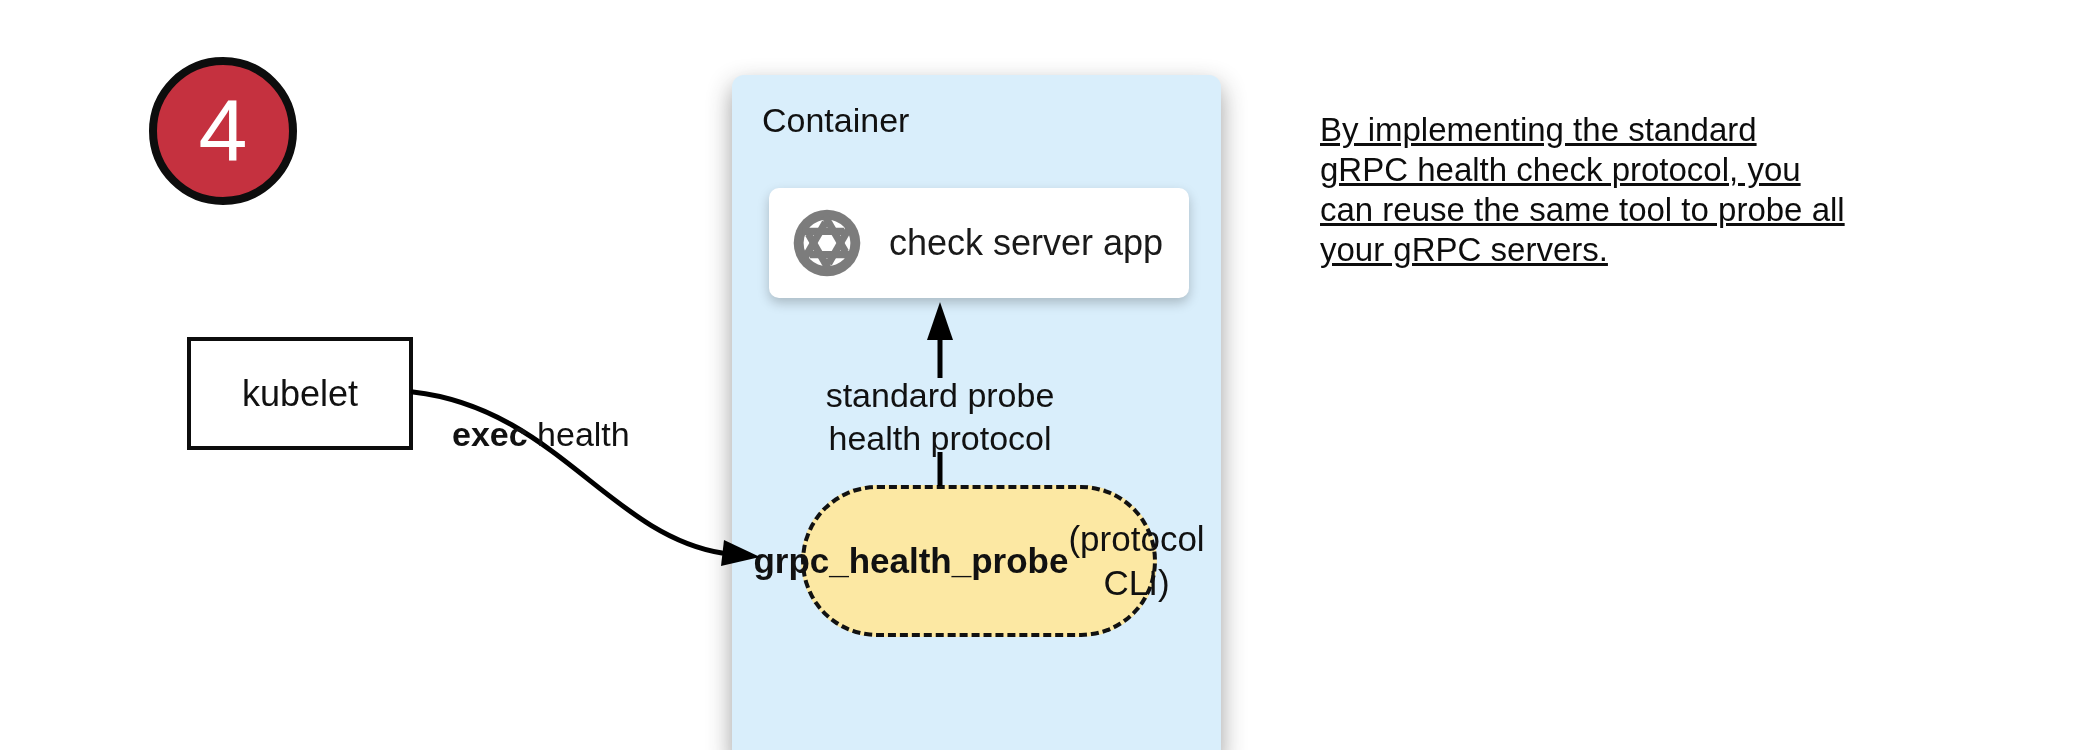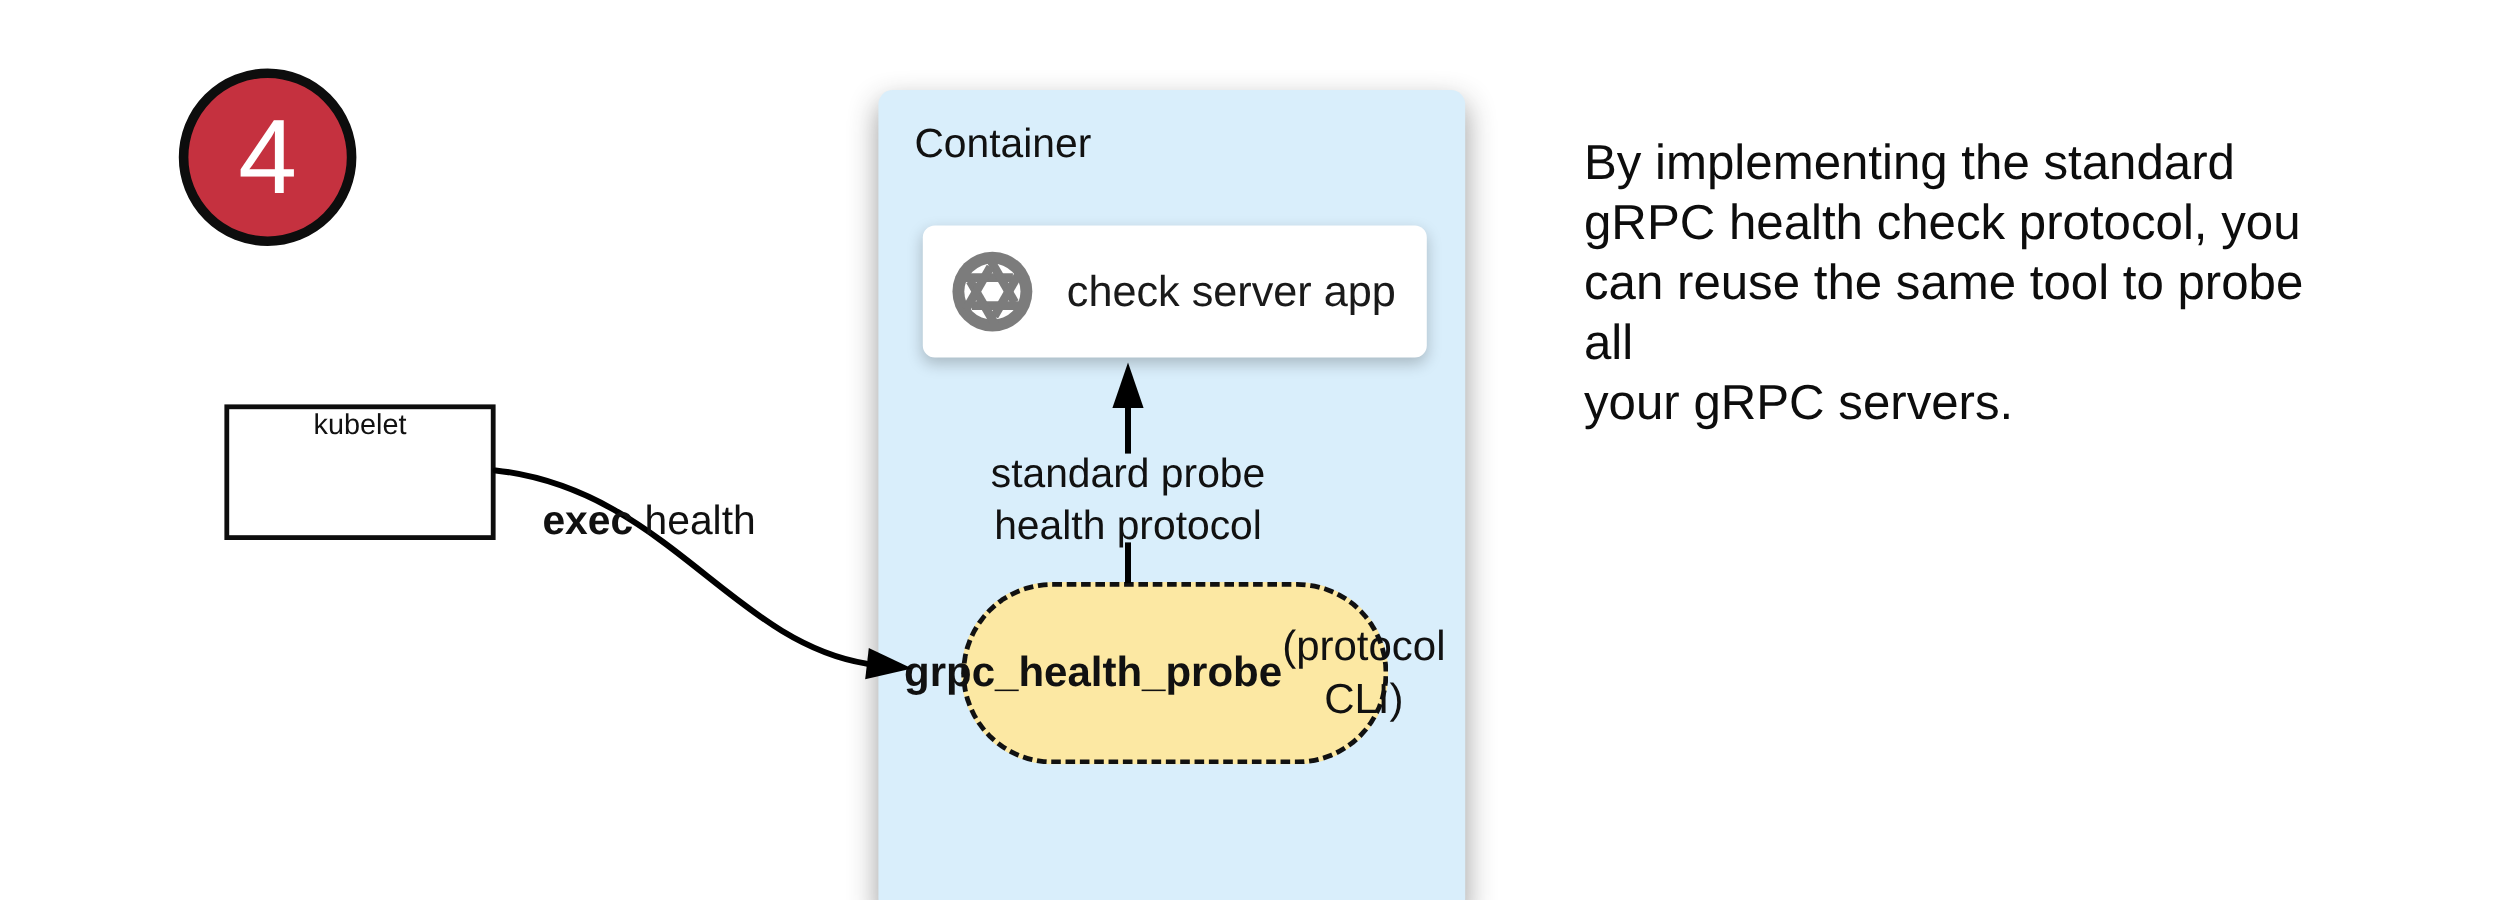--- a/index.html
+++ b/index.html
@@ -29,22 +29,22 @@
   }
 
   
   .kubelet-box {
     position: absolute;
     left: 187px; top: 337px;
     width: 226px; height: 113px;
     box-sizing: border-box;
     background: #ffffff;
     border: 4px solid #0d0d0d;
-    display: flex; align-items: flex-start; justify-content: center;
-    font-size: 24px;
+    display: flex; align-items: center; justify-content: center;
+    font-size: 36px;
   }
 
   
   .container-box {
     position: absolute;
     left: 693px; top: 75px;
     width: 489px; height: 686px;
     box-sizing: border-box;
     background: #D9EEFB;
     border-radius: 12px;
@@ -118,24 +118,25 @@
     text-align: center;
     font-size: 34px;
     line-height: 43px;
     white-space: pre-line;
   }
 
   .note-text {
     position: absolute;
     left: 1320px; top: 110px;
     width: 620px;
-    font-size: 41px;
-    line-height: 50px;
+    font-size: 33px;
+    line-height: 40px;
     white-space: pre-line;
     color: #0d0d0d;
+    text-decoration: underline;
   }
 </style>
 </head>
 <body>
 
 <div class="stage">
 
   <div class="badge">
     <span>4</span>
   </div>

